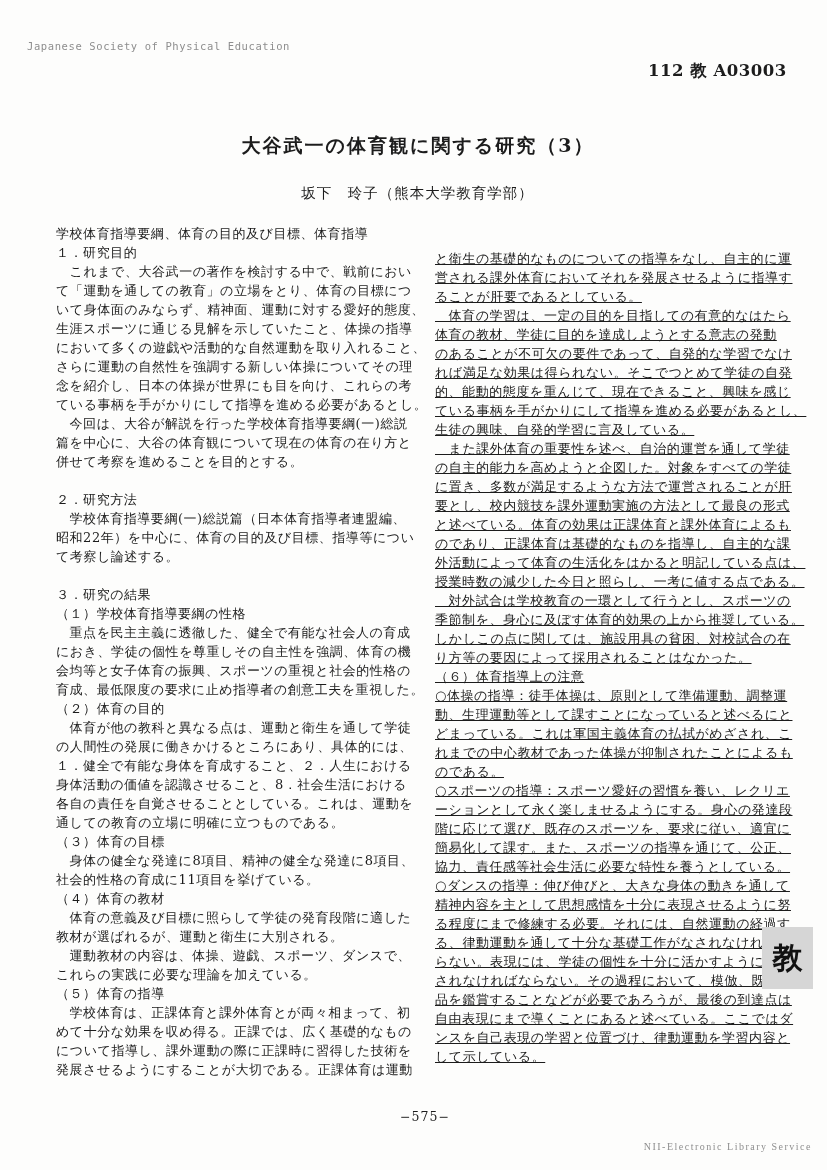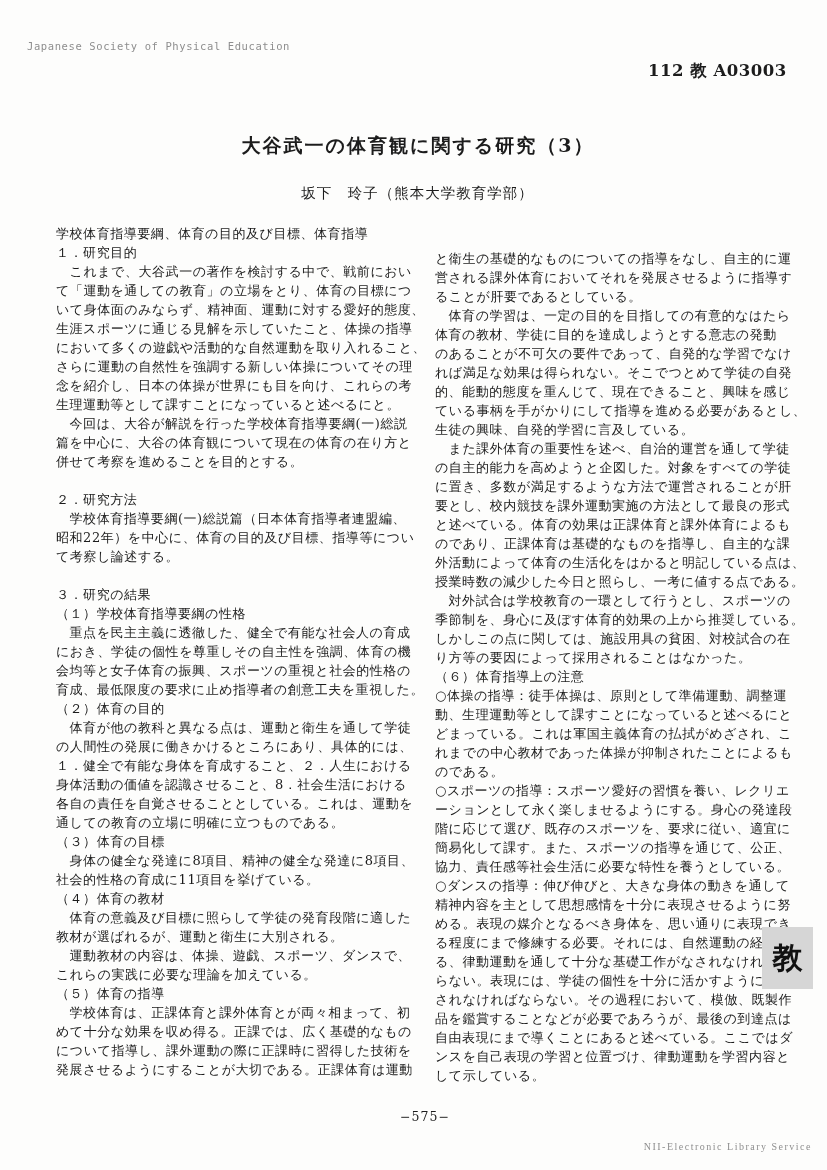--- a/index.html
+++ b/index.html
@@ -28,21 +28,21 @@
   .author {
     position: absolute; left: 0; top: 184px; width: 835px;
     text-align: center; font-size: 14.5px; letter-spacing: 1px;
   }
   .body-columns {
     position: absolute; left: 56px; top: 224px; width: 724px;
     display: flex; gap: 23px;
   }
   .col { width: 356px; font-size: 13px; line-height: 19px; letter-spacing: 0.55px; }
   .col .line { height: 19px; white-space: pre; }
-  .col.right { margin-top: 25px; }
+  .col.right { margin-top: 25px; text-decoration: underline; }
   .side-tab {
     position: absolute; left: 762px; top: 927px; width: 51px; height: 62px;
     background: #d6d6d6;
     display: flex; align-items: center; justify-content: center;
     font-size: 30px; font-weight: bold; color: #111;
   }
   .page-num {
     position: absolute; left: 0; top: 1109px; width: 780px;
     text-align: center; font-size: 12.5px; letter-spacing: 1px; margin-left: 35px;
   }
@@ -69,21 +69,21 @@
     <div class="col" id="col-left">
         <div class="line">学校体育指導要綱、体育の目的及び目標、体育指導</div>
         <div class="line">１．研究目的</div>
         <div class="line">　これまで、大谷武一の著作を検討する中で、戦前におい</div>
         <div class="line">て「運動を通しての教育」の立場をとり、体育の目標につ</div>
         <div class="line">いて身体面のみならず、精神面、運動に対する愛好的態度、</div>
         <div class="line">生涯スポーツに通じる見解を示していたこと、体操の指導</div>
         <div class="line">において多くの遊戯や活動的な自然運動を取り入れること、</div>
         <div class="line">さらに運動の自然性を強調する新しい体操についてその理</div>
         <div class="line">念を紹介し、日本の体操が世界にも目を向け、これらの考</div>
-        <div class="line">生理運動等として課すことになっていると述べるにと。</div>
+        <div class="line">ている事柄を手がかりにして指導を進める必要があるとし。</div>
         <div class="line">　今回は、大谷が解説を行った学校体育指導要綱(一)総説</div>
         <div class="line">篇を中心に、大谷の体育観について現在の体育の在り方と</div>
         <div class="line">併せて考察を進めることを目的とする。</div>
         <div class="line">&nbsp;</div>
         <div class="line">２．研究方法</div>
         <div class="line">　学校体育指導要綱(一)総説篇（日本体育指導者連盟編、</div>
         <div class="line">昭和22年）を中心に、体育の目的及び目標、指導等につい</div>
         <div class="line">て考察し論述する。</div>
         <div class="line">&nbsp;</div>
         <div class="line">３．研究の結果</div>
@@ -142,21 +142,20 @@
         <div class="line">どまっている。これは軍国主義体育の払拭がめざされ、こ</div>
         <div class="line">れまでの中心教材であった体操が抑制されたことによるも</div>
         <div class="line">のである。</div>
         <div class="line">○スポーツの指導：スポーツ愛好の習慣を養い、レクリエ</div>
         <div class="line">ーションとして永く楽しませるようにする。身心の発達段</div>
         <div class="line">階に応じて選び、既存のスポーツを、要求に従い、適宜に</div>
         <div class="line">簡易化して課す。また、スポーツの指導を通じて、公正、</div>
         <div class="line">協力、責任感等社会生活に必要な特性を養うとしている。</div>
         <div class="line">○ダンスの指導：伸び伸びと、大きな身体の動きを通して</div>
         <div class="line">精神内容を主として思想感情を十分に表現させるように努</div>
-        <div class="line">める。表現の媒介となるべき身体を、思い通りに表現でき</div>
         <div class="line">る程度にまで修練する必要。それには、自然運動の経過す</div>
         <div class="line">る、律動運動を通して十分な基礎工作がなされなければな</div>
         <div class="line">らない。表現には、学徒の個性を十分に活かすように指導</div>
         <div class="line">されなければならない。その過程において、模倣、既製作</div>
         <div class="line">品を鑑賞することなどが必要であろうが、最後の到達点は</div>
         <div class="line">自由表現にまで導くことにあると述べている。ここではダ</div>
         <div class="line">ンスを自己表現の学習と位置づけ、律動運動を学習内容と</div>
         <div class="line">して示している。</div>
       </div>
   </div>

